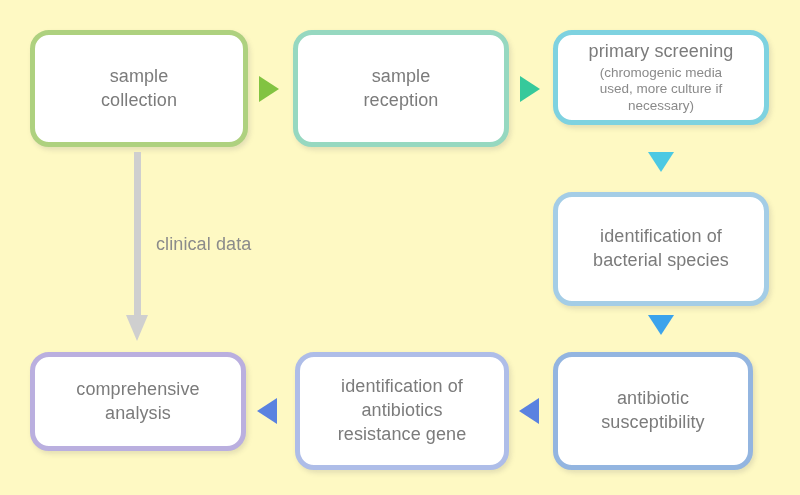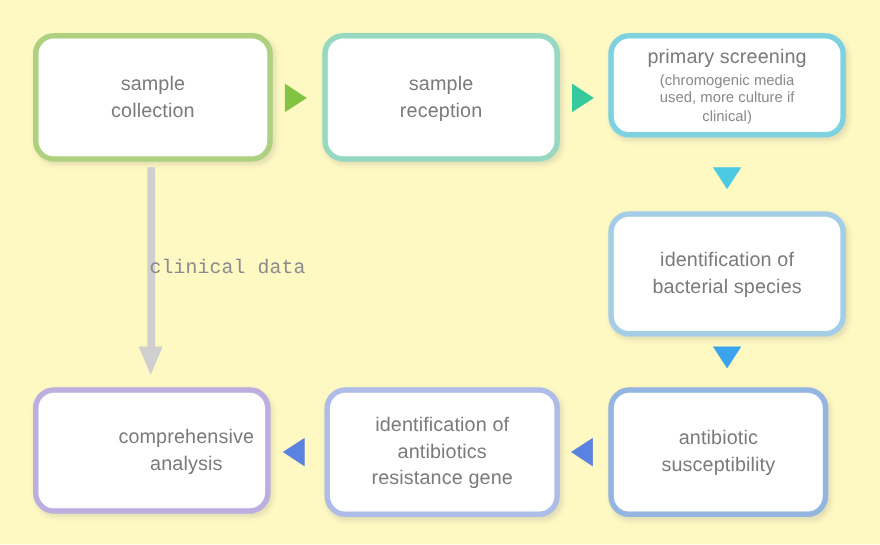--- a/index.html
+++ b/index.html
@@ -51,21 +51,21 @@
     padding: 0 10px;
   }
 
   
   #node-sample-collection   { left: 30px;  top: 30px;  width: 218px; height: 117px; border-color: #aed17f; }
   #node-sample-reception    { left: 293px; top: 30px;  width: 216px; height: 117px; border-color: #96d8c0; }
   #node-primary-screening   { left: 553px; top: 30px;  width: 216px; height: 95px; border-color: #7ed2e0; }
   #node-bacterial-species   { left: 553px; top: 192px; width: 216px; height: 114px; border-color: #a4cde6; }
   #node-antibiotic-susc     { left: 553px; top: 352px; width: 200px; height: 118px; border-color: #93b5e0; }
   #node-resistance-gene     { left: 295px; top: 352px; width: 214px; height: 118px; border-color: #aebde8; }
-  #node-comprehensive       { left: 30px;  top: 352px; width: 216px; height: 115px; border-color: #baafdf; justify-content: flex-end; }
+  #node-comprehensive       { left: 30px;  top: 352px; width: 216px; height: 99px; border-color: #baafdf; }
 
   
   .arrow {
     position: absolute;
     width: 0;
     height: 0;
   }
   .arrow.right {
     border-top: 13px solid transparent;
     border-bottom: 13px solid transparent;
@@ -113,27 +113,26 @@
     left: -5px;
     top: 163px;
     width: 0;
     height: 0;
     border-left: 11px solid transparent;
     border-right: 11px solid transparent;
     border-top: 26px solid #cfcfcf;
   }
   #connector-clinical-data-label {
     position: absolute;
-    left: 136px;
+    left: 156px;
     top: 234px;
     font-size: 18px;
     color: #8b8b8b;
     white-space: nowrap;
     letter-spacing: 0.1px;
-    font-family: Liberation Mono, monospace;
   }
 </style>
 </head>
 <body>
 
 <div id="canvas">
 
   <div class="node" id="node-sample-collection">
     <span class="stack">
       <span class="main-label" style="white-space: pre-line;">sample
@@ -150,21 +149,21 @@
     </span>
   </div>
 
   <div class="arrow right" id="arrow-reception-screening"></div>
 
   <div class="node" id="node-primary-screening">
     <span class="stack">
       <span class="main-label">primary screening</span>
       <span class="sub-label" style="white-space: pre-line;">(chromogenic media
 used, more culture if
-clinical)</span>
+necessary)</span>
     </span>
   </div>
 
   <div class="arrow down" id="arrow-screening-species"></div>
 
   <div class="node" id="node-bacterial-species">
     <span class="stack">
       <span class="main-label" style="white-space: pre-line;">identification of
 bacterial species</span>
     </span>

